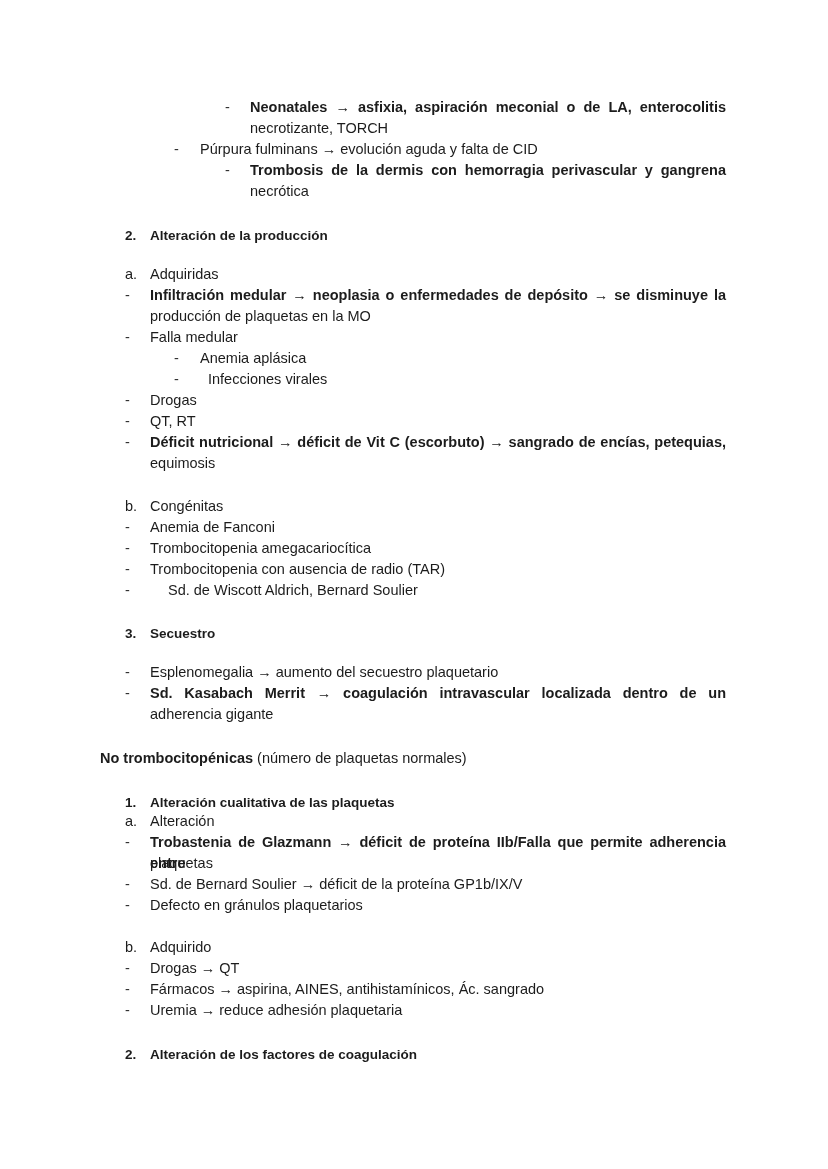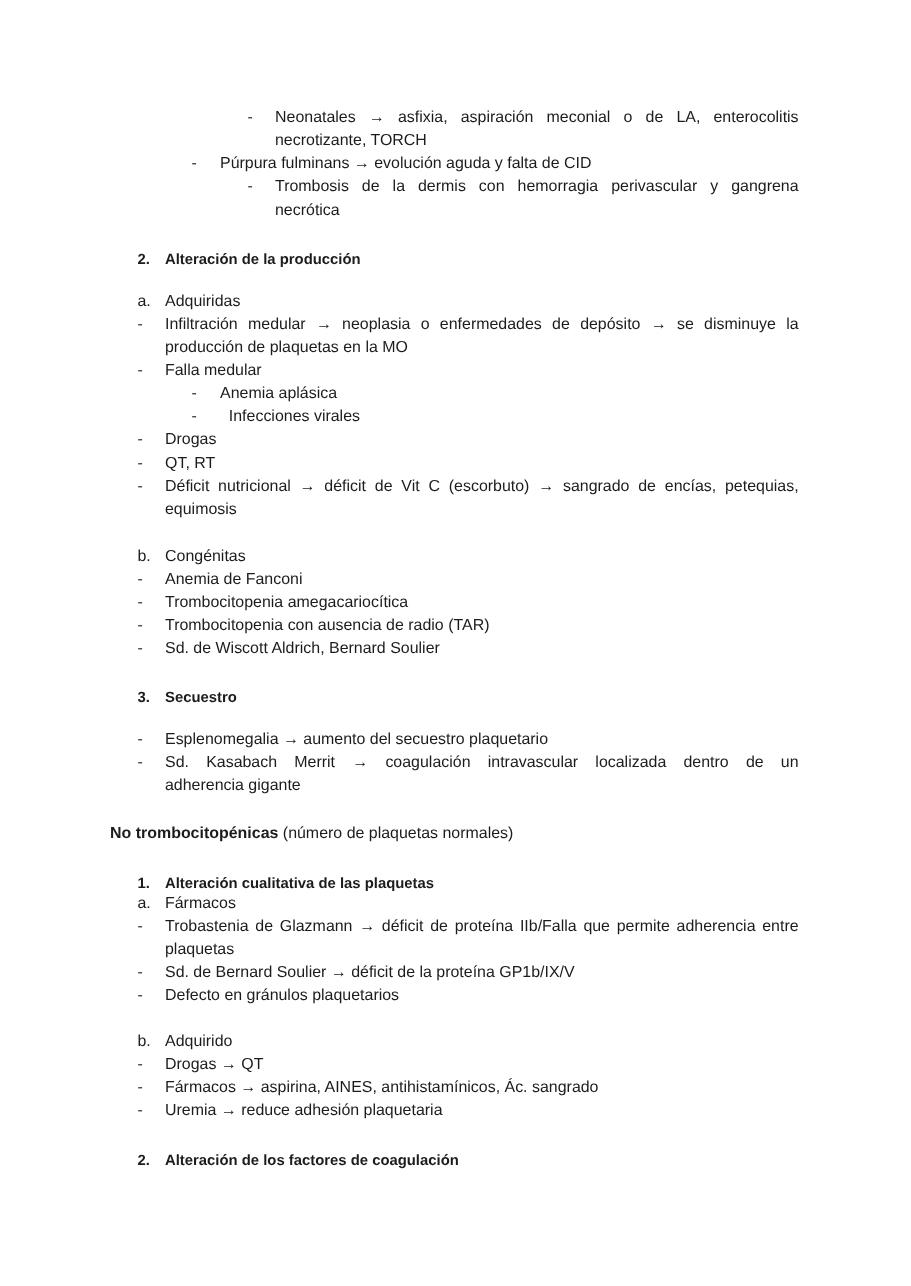--- a/index.html
+++ b/index.html
@@ -6,21 +6,21 @@
     body {
       width: 828px; height: 1169px; position: relative; overflow: hidden;
       font-family: "Liberation Sans", sans-serif;
       color: #1c1c1c;
       font-size: 14.5px;
     }
     .ln {
       position: absolute; white-space: nowrap; line-height: 21px; height: 21px;
       font-stretch: condensed;
     }
-    .j { text-align: justify; text-align-last: justify; white-space: normal; }
+    .j { text-align: justify; text-align-last: justify; white-space: normal; font-weight: bold; }
     .b { font-weight: bold; }
     .u { text-underline-offset: 2px; }
     .dash { position: absolute; line-height: 21px; color: #333; }
     .num { position: absolute; line-height: 21px; }
     .sm { font-size: 13.5px; }
   </style>
 </head>
 <body>
 
 <div>
@@ -65,38 +65,38 @@
   <span class="num" style="left:125px;top:496px">b.</span>
   <div class="ln u" style="left:150px;top:496px">Congénitas</div>
 
   <span class="dash" style="left:125px;top:517px">-</span>
   <div class="ln" style="left:150px;top:517px">Anemia de Fanconi</div>
   <span class="dash" style="left:125px;top:538px">-</span>
   <div class="ln" style="left:150px;top:538px">Trombocitopenia amegacariocítica</div>
   <span class="dash" style="left:125px;top:559px">-</span>
   <div class="ln" style="left:150px;top:559px">Trombocitopenia con ausencia de radio (TAR)</div>
   <span class="dash" style="left:125px;top:580px">-</span>
-  <div class="ln" style="left:150px;top:580px">Sd. de Wiscott Aldrich, Bernard Soulier</div>
+  <div class="ln" style="left:168px;top:580px">Sd. de Wiscott Aldrich, Bernard Soulier</div>
 
   <span class="num b sm" style="left:125px;top:623px">3.</span>
   <div class="ln b sm" style="left:150px;top:623px">Secuestro</div>
 
   <span class="dash" style="left:125px;top:662px">-</span>
   <div class="ln" style="left:150px;top:662px">Esplenomegalia → aumento del secuestro plaquetario</div>
   <span class="dash" style="left:125px;top:683px">-</span>
   <div class="ln j" style="left:150px;top:683px;width:576px">Sd. Kasabach Merrit → coagulación intravascular localizada dentro de un</div>
   <div class="ln" style="left:150px;top:704px">adherencia gigante</div>
 
   <div class="ln" style="left:100px;top:748px"><span class="b">No trombocitopénicas</span><span> (número de plaquetas normales)</span></div>
 
   <span class="num b sm" style="left:125px;top:792px">1.</span>
   <div class="ln b sm" style="left:150px;top:792px">Alteración cualitativa de las plaquetas</div>
 
   <span class="num" style="left:125px;top:811px">a.</span>
-  <div class="ln u" style="left:150px;top:811px">Fármacos</div>
+  <div class="ln u" style="left:150px;top:811px">Alteración</div>
 
   <span class="dash" style="left:125px;top:832px">-</span>
   <div class="ln j" style="left:150px;top:832px;width:576px">Trobastenia de Glazmann → déficit de proteína IIb/Falla que permite adherencia entre</div>
   <div class="ln" style="left:150px;top:853px">plaquetas</div>
   <span class="dash" style="left:125px;top:874px">-</span>
   <div class="ln" style="left:150px;top:874px">Sd. de Bernard Soulier → déficit de la proteína GP1b/IX/V</div>
   <span class="dash" style="left:125px;top:895px">-</span>
   <div class="ln" style="left:150px;top:895px">Defecto en gránulos plaquetarios</div>
 
   <span class="num" style="left:125px;top:937px">b.</span>

